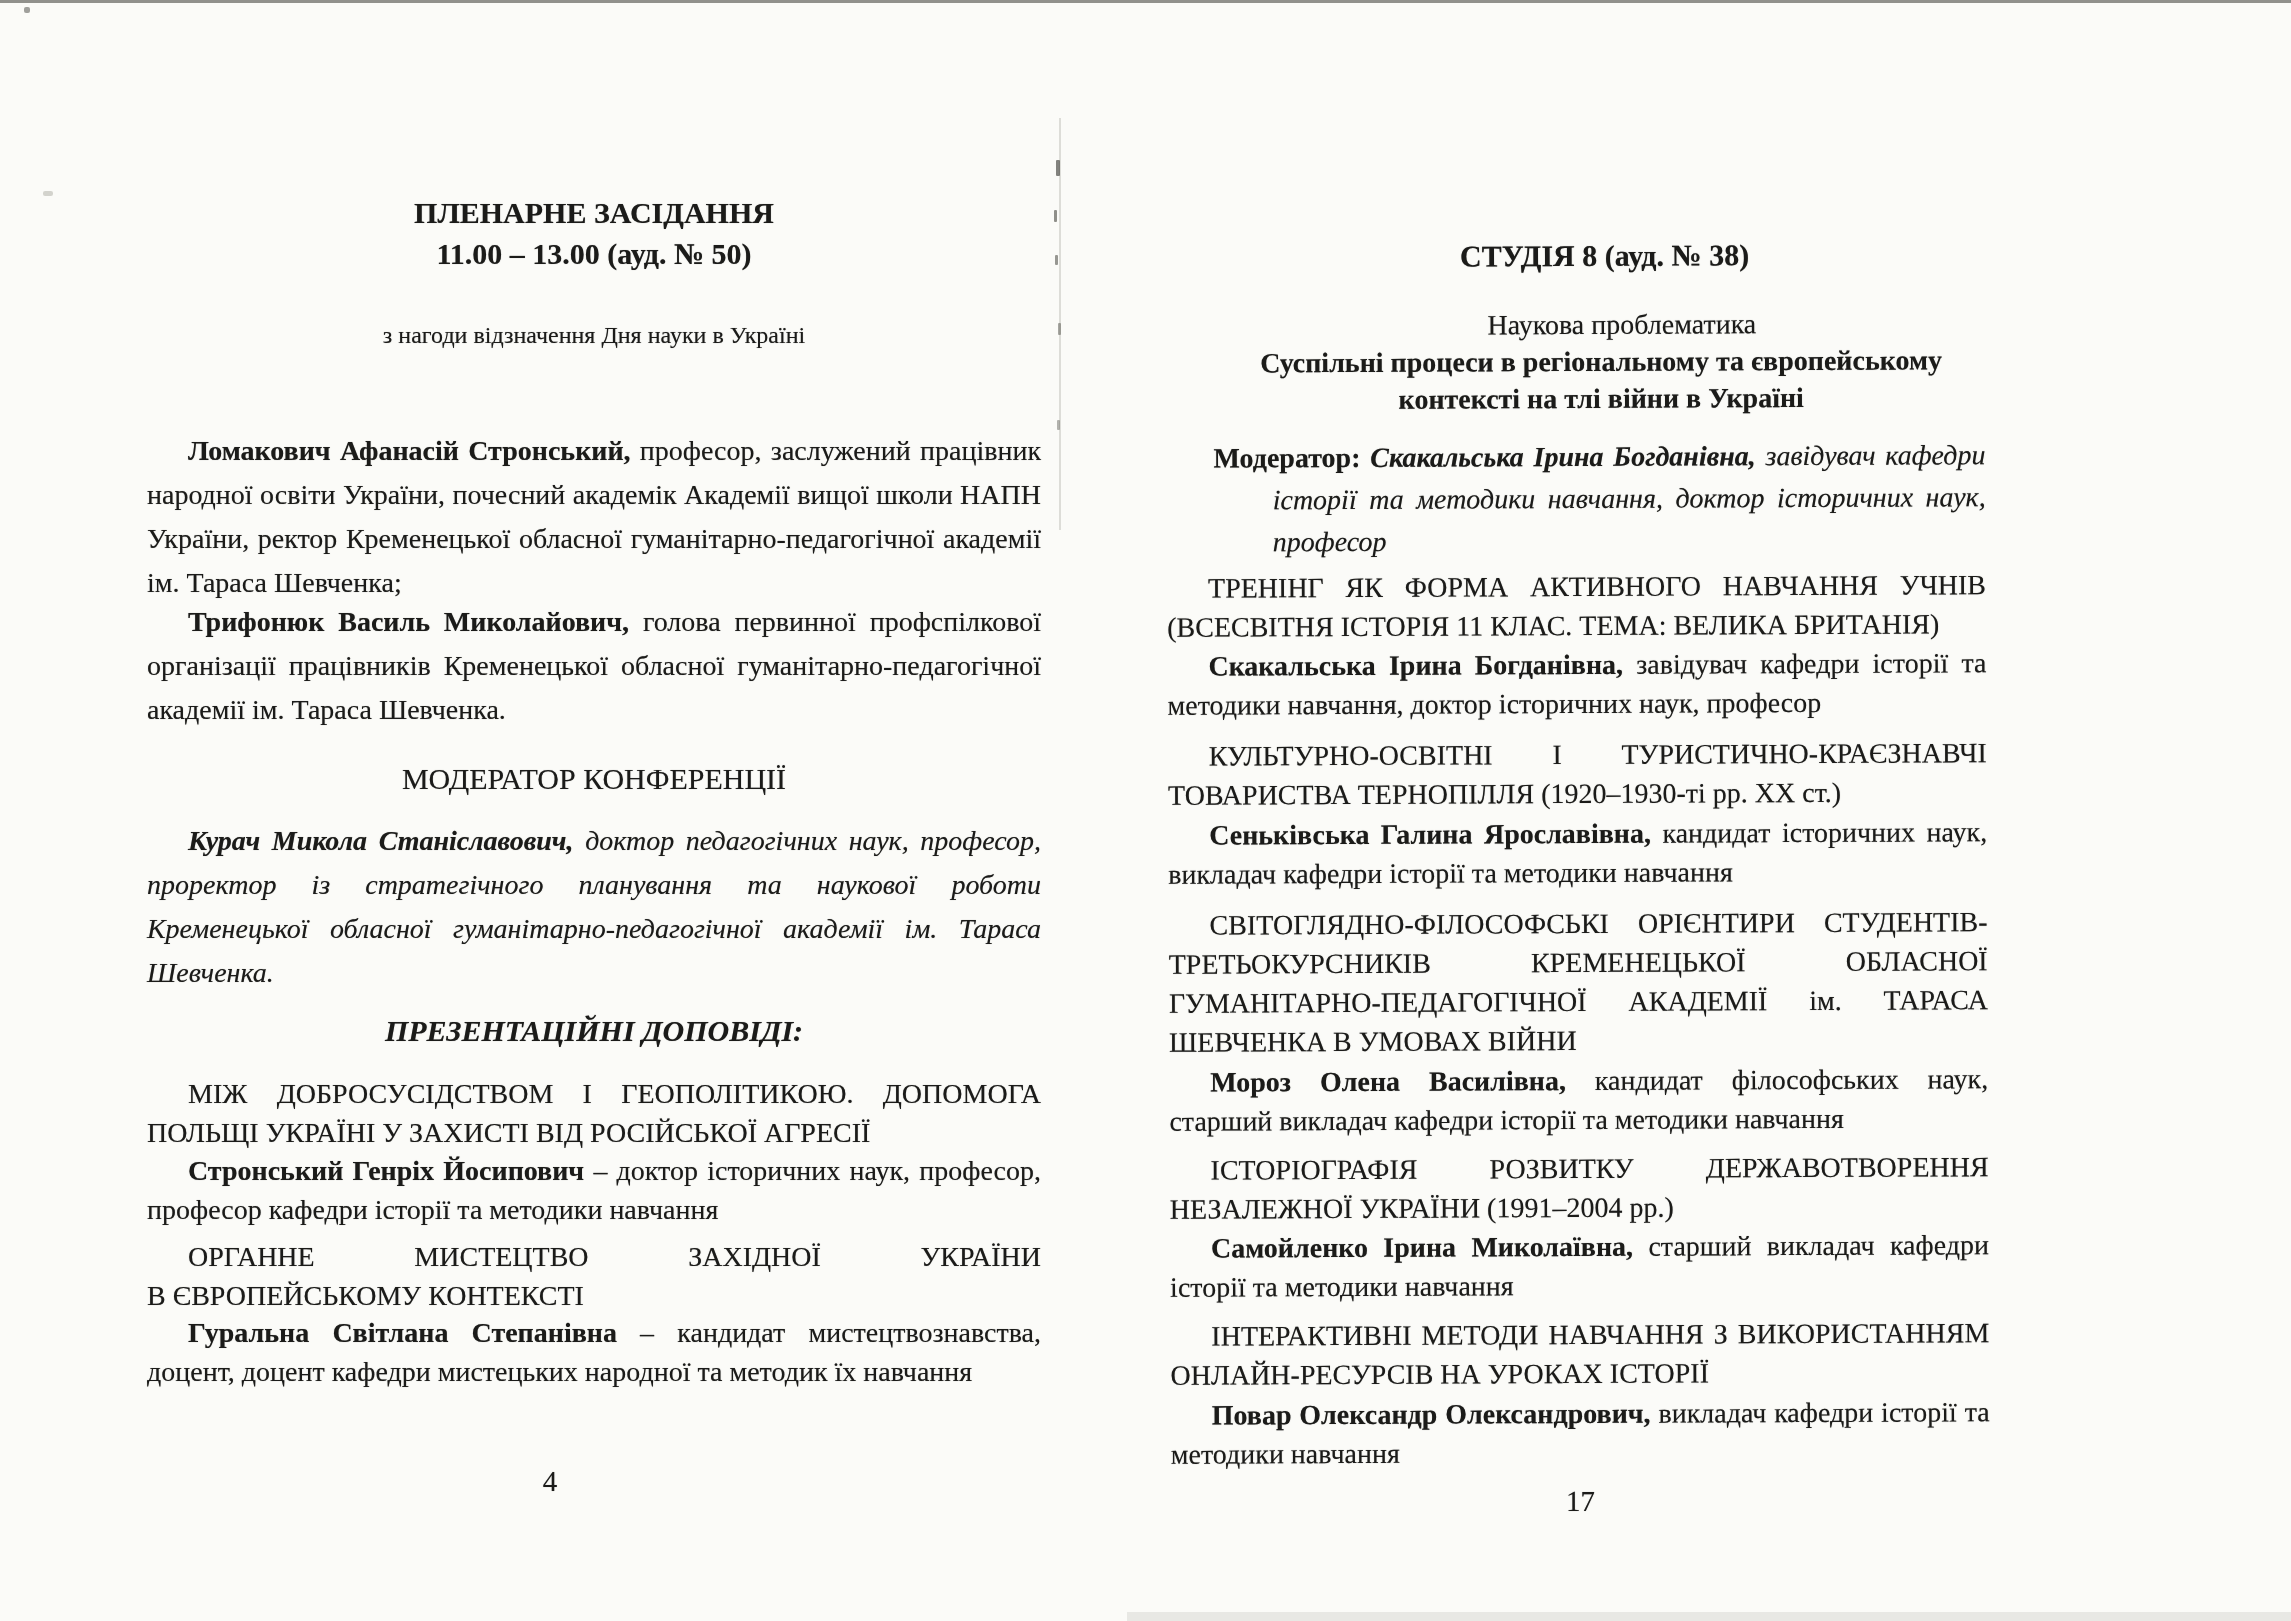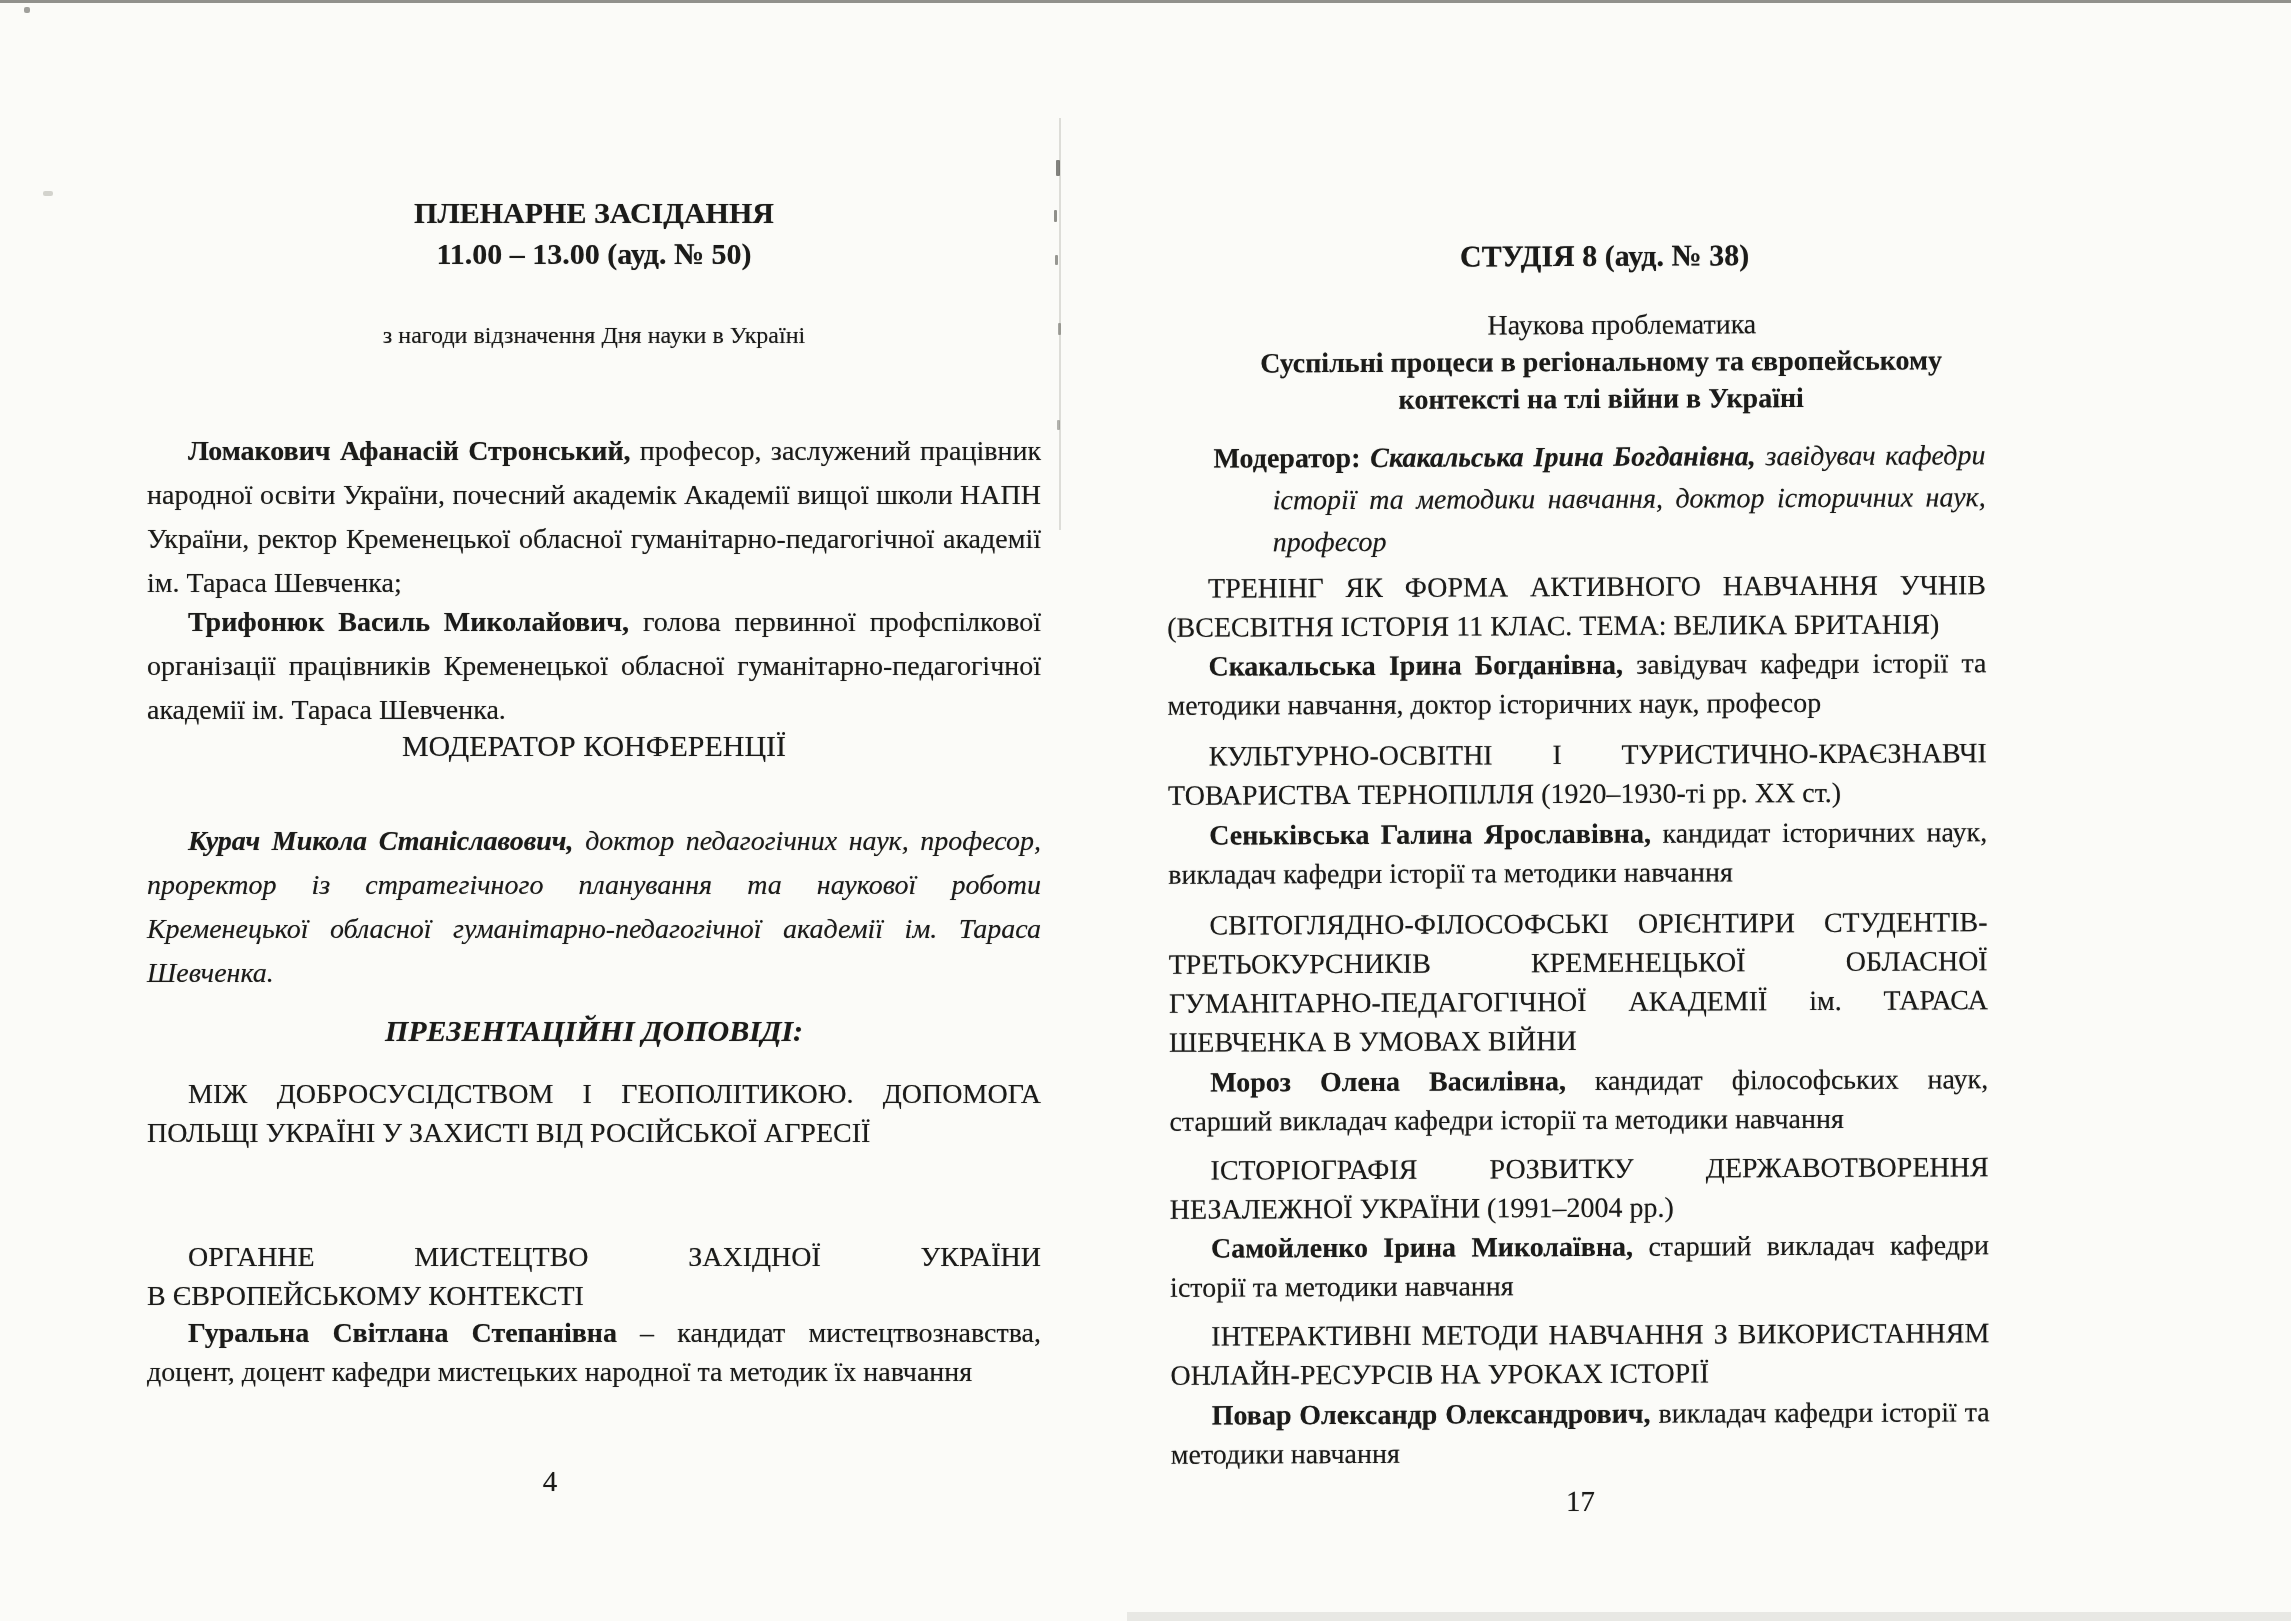--- a/index.html
+++ b/index.html
@@ -56,30 +56,31 @@
   </div>
 
   <div class="blk c" style="top:316px;">
     <div class="sub">з нагоди відзначення Дня науки в Україні</div>
   </div>
 
   <p class="blk para" style="top:429px;"><span class="nm">Ломакович Афанасій Стронський,</span><span> професор, заслужений працівник народної освіти України, почесний академік Академії вищої школи НАПН України, ректор Кременецької обласної гуманітарно-педагогічної академії ім. Тараса Шевченка;</span></p>
 
   <p class="blk para" style="top:600px;"><span class="nm">Трифонюк Василь Миколайович,</span><span> голова первинної профспілкової організації працівників Кременецької обласної гуманітарно-педагогічної академії ім. Тараса Шевченка.</span></p>
 
-  <div class="blk c h2" style="top:725px;">МОДЕРАТОР КОНФЕРЕНЦІЇ</div>
+  <div class="blk c h2" style="top:758px;">МОДЕРАТОР КОНФЕРЕНЦІЇ</div>
 
   <p class="blk para" style="top:819px;font-style:italic;"><span class="nm">Курач Микола Станіславович,</span><span> доктор педагогічних наук, професор, проректор із стратегічного планування та наукової роботи Кременецької обласної гуманітарно-педагогічної академії ім. Тараса Шевченка.</span></p>
 
   <div class="blk c h1 i" style="top:1010px;">ПРЕЗЕНТАЦІЙНІ ДОПОВІДІ:</div>
 
   <div class="blk" style="top:1074px;">
     <div class="tl jl ind">МІЖ ДОБРОСУСІДСТВОМ І ГЕОПОЛІТИКОЮ. ДОПОМОГА</div>
     <div class="tl">ПОЛЬЩІ УКРАЇНІ У ЗАХИСТІ ВІД РОСІЙСЬКОЇ АГРЕСІЇ</div>
   </div>
+  <p class="blk sp" style="top:1151px;"><span class="nm">Стронський Генріх Йосипович</span><span> – доктор історичних наук, професор, професор кафедри історії та методики навчання</span></p>
 
   <div class="blk" style="top:1237px;">
     <div class="tl jl ind">ОРГАННЕ МИСТЕЦТВО ЗАХІДНОЇ УКРАЇНИ</div>
     <div class="tl">В ЄВРОПЕЙСЬКОМУ КОНТЕКСТІ</div>
   </div>
   <p class="blk sp" style="top:1313px;"><span class="nm">Гуральна Світлана Степанівна</span><span> – кандидат мистецтвознавства, доцент, доцент кафедри мистецьких народної та методик їх навчання</span></p>
 
   <div class="blk c pagenum" style="top:1465px;transform:translateX(-44px);">4</div>
 </div>
 

